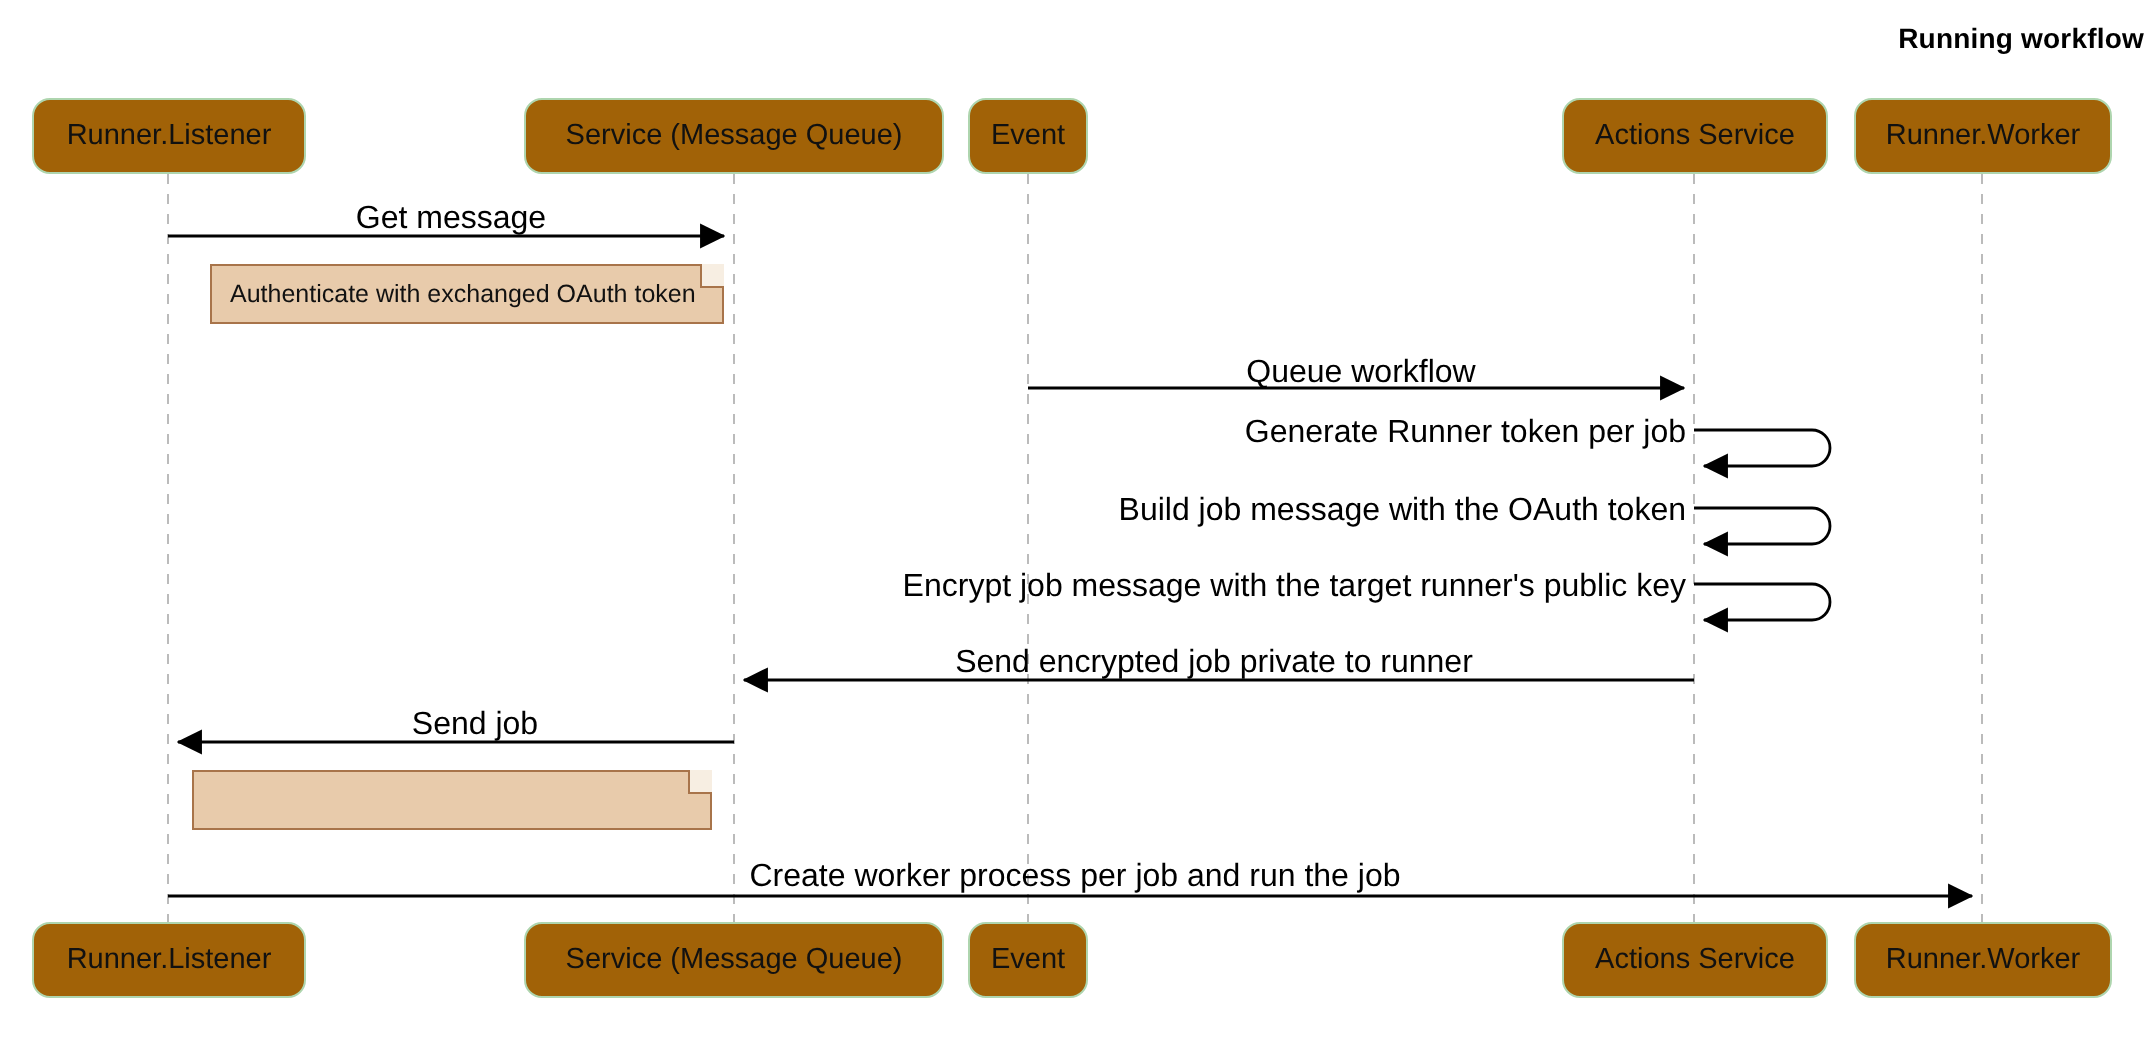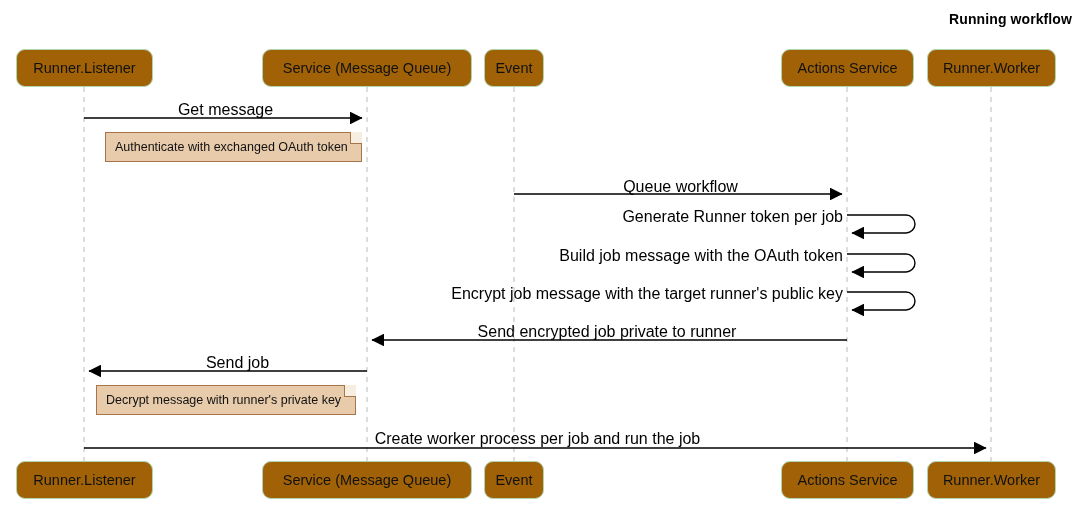--- a/index.html
+++ b/index.html
@@ -127,21 +127,21 @@
     </div>
   <div id="participants-bottom">
       <div class="participant" style="left: 16px; top: 461px; width: 137px;">Runner.Listener</div>
       <div class="participant" style="left: 262px; top: 461px; width: 210px;">Service (Message Queue)</div>
       <div class="participant" style="left: 484px; top: 461px; width: 60px;">Event</div>
       <div class="participant" style="left: 781px; top: 461px; width: 133px;">Actions Service</div>
       <div class="participant" style="left: 927px; top: 461px; width: 129px;">Runner.Worker</div>
     </div>
   <div id="notes-layer">
       <div class="note" style="left: 95px; top: 132px; width: 257px; margin-left: 10px;"><span>Authenticate with exchanged OAuth token</span><span class="fold"></span></div>
-      <div class="note" style="left: 96px; top: 385px; width: 260px;"><span>Decrypt message with runner's private key</span><span class="fold"></span></div>
+      <div class="note" style="left: 96px; top: 385px; width: 260px;"><span class="fold"></span></div>
     </div>
   <div id="labels-layer">
       <div class="msg-label center" style="left: 84px; width: 283px; top: 103px;">Get message</div>
       <div class="msg-label center" style="left: 514px; width: 333px; top: 180px;">Queue workflow</div>
       <div class="msg-label right" style="left: 0px; width: 843px; top: 210px;">Generate Runner token per job</div>
       <div class="msg-label right" style="left: 0px; width: 843px; top: 249px;">Build job message with the OAuth token</div>
       <div class="msg-label right" style="left: 0px; width: 843px; top: 287px;">Encrypt job message with the target runner's public key</div>
       <div class="msg-label center" style="left: 367px; width: 480px; top: 325px;">Send encrypted job private to runner</div>
       <div class="msg-label center" style="left: 96px; width: 283px; top: 356px;">Send job</div>
       <div class="msg-label center" style="left: 84px; width: 907px; top: 432px;">Create worker process per job and run the job</div>

